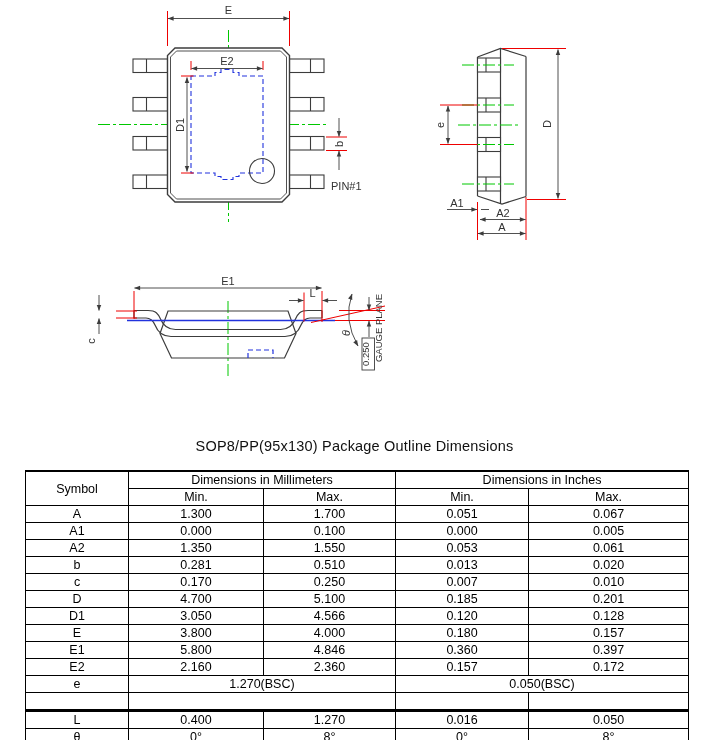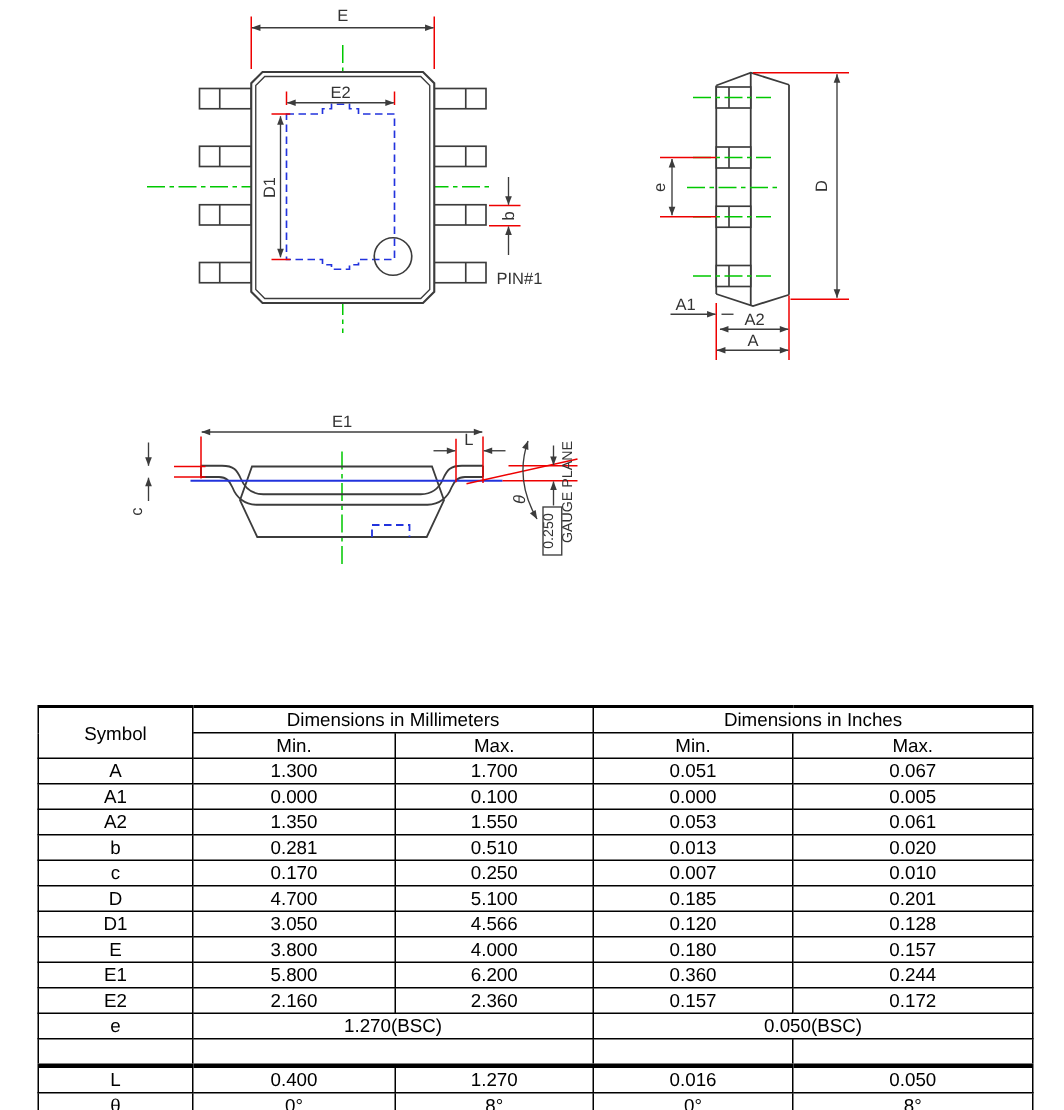--- a/index.html
+++ b/index.html
@@ -208,20 +208,21 @@
         <text class="theta" x="350" y="333" text-anchor="middle" transform="rotate(-90 350 333)">θ</text>
         <line x1="369" y1="297" x2="369" y2="310" stroke="#3c3c3c" stroke-width="0.9" marker-end="url(#arw)"></line>
         <line x1="369" y1="337" x2="369" y2="321" stroke="#3c3c3c" stroke-width="0.9" marker-end="url(#arw)"></line>
         <rect x="362" y="338" width="12.5" height="32" stroke="#3c3c3c" stroke-width="0.9"></rect>
         <text class="svg-small" x="368.5" y="354" text-anchor="middle" transform="rotate(-90 368.5 354)">0.250</text>
         <text class="svg-small" x="381.5" y="328" text-anchor="middle" transform="rotate(-90 381.5 328)">GAUGE PLANE</text>
       </g>
     </g>
   </svg>
 
+  <div id="doc-title">SOP8/PP(95x130) Package Outline Dimensions</div>
 
   <table id="dim-table">
     <colgroup>
       <col style="width:103px">
         <col style="width:135px">
         <col style="width:132px">
       <col style="width:133px">
         <col style="width:160px">
     </colgroup>
     <thead>
@@ -290,23 +291,23 @@
         <tr>
           <td>E</td>
           <td>3.800</td>
           <td>4.000</td>
           <td>0.180</td>
           <td>0.157</td>
         </tr>
         <tr>
           <td>E1</td>
           <td>5.800</td>
-          <td>6.200</td>
+          <td>4.846</td>
           <td>0.360</td>
-          <td>0.244</td>
+          <td>0.397</td>
         </tr>
         <tr>
           <td>E2</td>
           <td>2.160</td>
           <td>2.360</td>
           <td>0.157</td>
           <td>0.172</td>
         </tr>
         <tr>
           <td>e</td>

